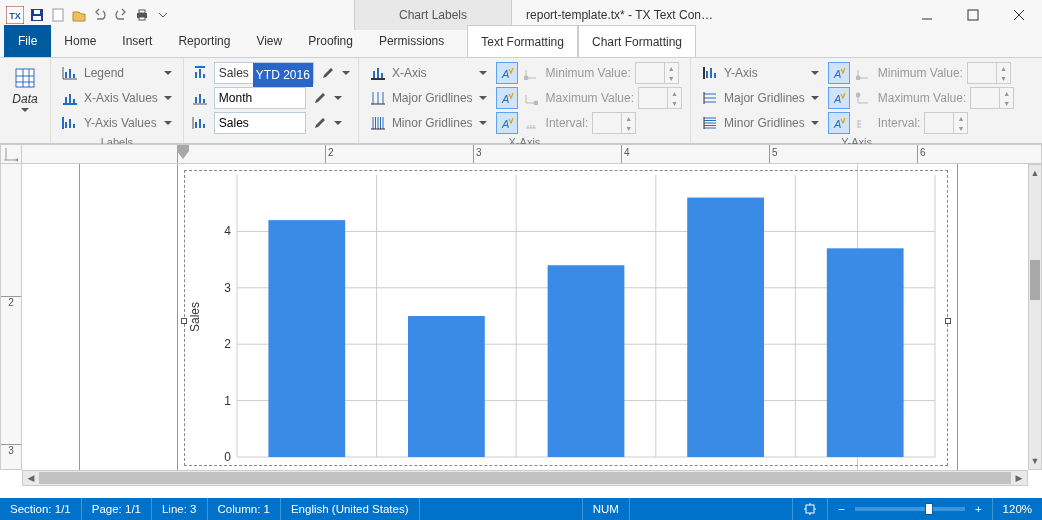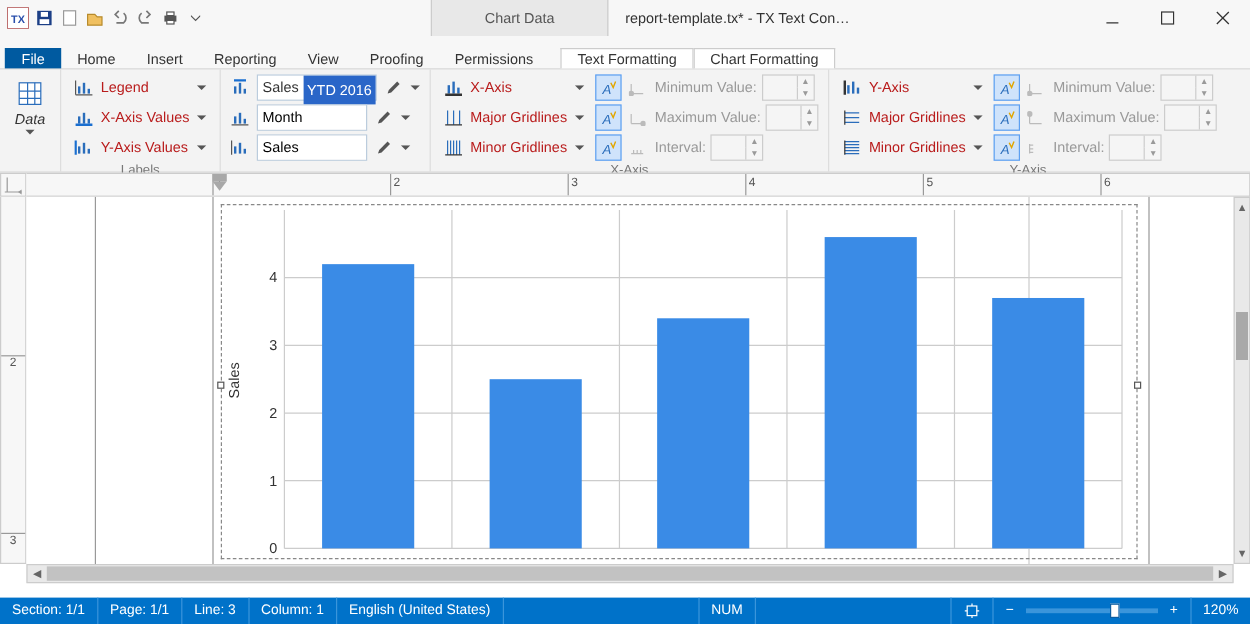--- a/index.html
+++ b/index.html
@@ -12,33 +12,33 @@
   .qat .qi { width: 16px; height: 16px; display: inline-flex; align-items: center; justify-content: center; cursor: default; }
   .contextual { margin-left: auto; display:flex; align-items:center; }
   .contextual .ct-box { background:#e8e8e8; padding: 0 44px; height:100%; display:flex; align-items:center; font-size:12px; color:#555; border-left:1px solid #ccc; border-right:1px solid #ccc;}
   .doc-title { padding: 0 14px; display:flex; align-items:center; font-size:12px; color:#333; }
   .win-controls { margin-left: auto; display:flex; align-items:center; }
   .win-btn { width: 46px; height: 30px; display:flex; align-items:center; justify-content:center; }
   .win-btn svg { width: 12px; height: 12px; }
 
   
   .tabs { display:flex; align-items:flex-end; height:28px; background:#f7f7f7; border-bottom:1px solid #d0d0d0; padding-left:4px;}
-  .tab { padding:0 13px; height:17px; display:flex; align-items:center; font-size:12px; color:#333; cursor:default;}
+  .tab { padding:0 13px; height:32px; display:flex; align-items:center; font-size:12px; color:#333; cursor:default;}
   .tab.file { background:#005aa0; color:#fff; padding:0 14px;}
   .tab.ctx { border:1px solid #ccc; border-bottom:0; background:#fff; margin-left:0;}
   .tab.ctx.active { }
   .tab.ctx:first-of-type { }
 
   
   .ribbon { display:flex; align-items:stretch; height:86px; background:#f3f3f3; border-bottom:1px solid #ccc;}
   .group { border-right:1px solid #ddd; padding:4px 8px 0 8px; display:flex; flex-direction:column; justify-content:space-between;}
   .group-body { display:flex; align-items:flex-start; gap:6px;}
   .group-label { text-align:center; font-size:11px; color:#777; padding:2px 0;}
   .col { display:flex; flex-direction:column; gap:3px;}
-  .rbtn { display:flex; align-items:center; gap:6px; padding:2px 3px; height:22px; font-size:12px; color:#b91c1c; white-space:nowrap;}
+  .rbtn { display:flex; align-items:center; gap:6px; padding:2px 3px; height:22px; font-size:12px; color:#737373; white-space:nowrap;}
   .rbtn .ico { width:16px; height:16px; display:inline-flex; align-items:center; justify-content:center;}
   .rbtn .dd { margin-left:auto; width:8px; display:inline-flex; align-items:center;}
   .big-btn { display:flex; flex-direction:column; align-items:center; justify-content:center; width:34px; gap:2px; padding-top:4px;font-style:italic;}
   .big-btn .ico { width:24px; height:24px; display:inline-flex; align-items:center; justify-content:center;}
   .big-btn .lbl { font-size:12px;}
   .big-btn .dd { width:8px; height:8px; display:inline-flex;}
   .edit-field { height:22px; display:flex; align-items:stretch; border:1px solid #bcd; background:#fff; font-size:12px;}
   .edit-field input { border:0; outline:0; padding:0 4px; font-size:12px; width:90px;}
   .edit-field .prefix { padding:0 4px; display:flex; align-items:center; color:#333;}
   .edit-field .sel { background:#2a66c8; color:#fff; padding:12px 3px; display:flex; align-items:center;}
@@ -135,21 +135,21 @@
         </svg>
       </span>
     <span class="qi">
         <svg width="8" height="8">
           <path d="M0 2l4 4 4-4" fill="none" stroke="#555"></path>
         </svg>
       </span>
   </div>
 
   <div class="contextual">
-    <div class="ct-box">Chart Data</div>
+    <div class="ct-box">Chart Labels</div>
   </div>
   <div class="doc-title">report-template.tx* - TX Text Con…</div>
 
   <div class="win-controls">
     <div class="win-btn">
         <svg>
           <line x1="1" y1="10" x2="11" y2="10" stroke="#333"></line>
         </svg>
       </div>
     <div class="win-btn">

